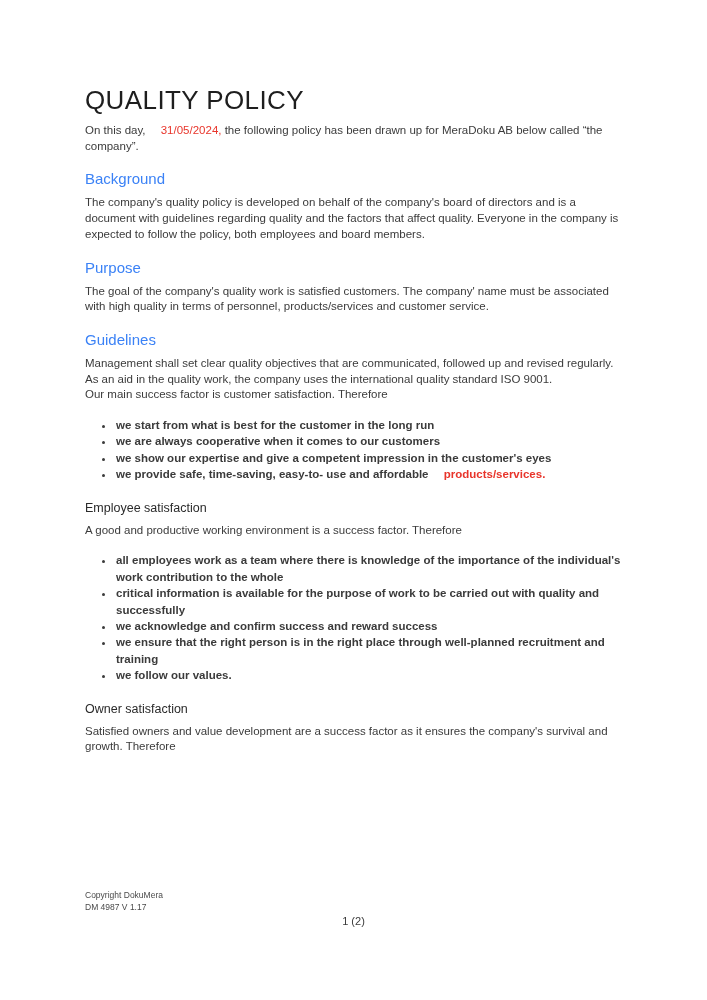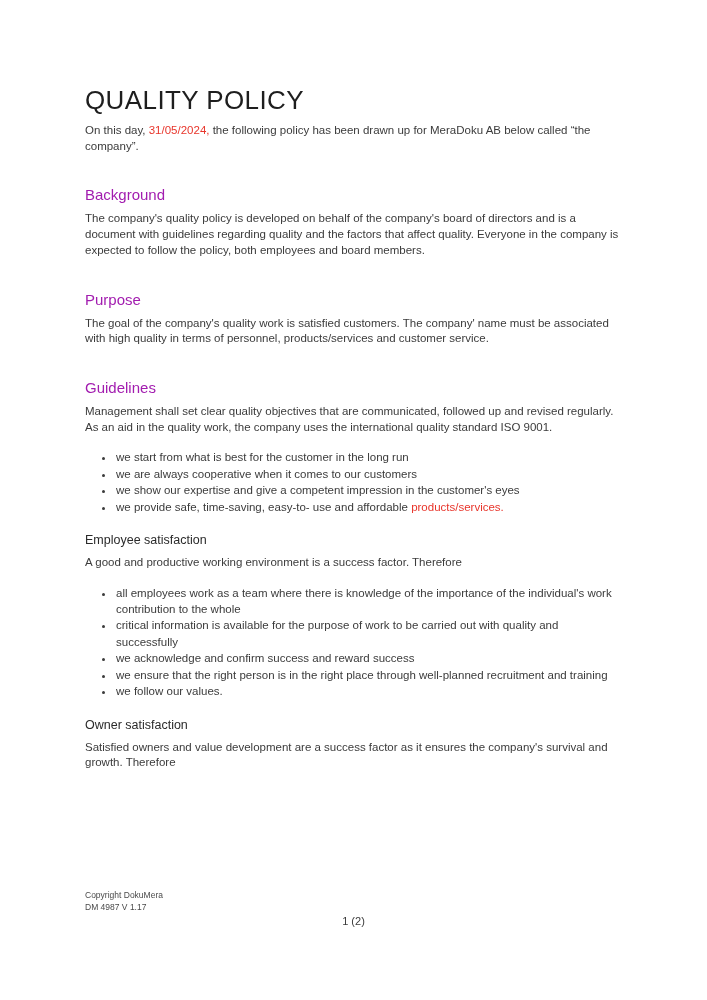--- a/index.html
+++ b/index.html
@@ -31,39 +31,41 @@
     color: #1e1e1e;
   }
   .para {
     margin: 0;
     font-size: 11.5px;
     line-height: 15.7px;
     color: #3b3b3b;
   }
   .red {
     color: #e8352b;
+    margin-left: 12px;
   }
   .h2 {
-    margin: 31px 0 7px 0;
+    margin: 15px 0 7px 0;
     font-size: 15px;
     line-height: 19px;
     font-weight: 400;
-    color: #a21caf;
+    color: #3b82f6;
   }
   .h3 {
     margin: 17px 0 7px 0;
     font-size: 12.5px;
     line-height: 16px;
     font-weight: 400;
     color: #2a2a2a;
   }
   ul.bullets {
     margin: 14px 0 0 0;
     padding: 0 0 0 30px;
     list-style: disc;
+    font-weight: bold;
   }
   ul.bullets li {
     font-size: 11.5px;
     line-height: 16.4px;
     color: #3b3b3b;
     padding-left: 1px;
   }
   .page-number {
     position: absolute;
     top: 915px;
@@ -93,20 +95,21 @@
 
   <h2 class="h2">Background</h2>
   <p class="para">The company's quality policy is developed on behalf of the company's board of directors and is a document with guidelines regarding quality and the factors that affect quality. Everyone in the company is expected to follow the policy, both employees and board members.</p>
 
   <h2 class="h2">Purpose</h2>
   <p class="para">The goal of the company's quality work is satisfied customers. The company' name must be associated with high quality in terms of personnel, products/services and customer service.</p>
 
   <h2 class="h2">Guidelines</h2>
   <p class="para">Management shall set clear quality objectives that are communicated, followed up and revised regularly. As an aid in the quality work, the company uses the international quality standard ISO 9001.</p>
 
+  <p class="para">Our main success factor is customer satisfaction. Therefore</p>
   <ul class="bullets">
     <li><span>we start from what is best for the customer in the long run</span></li>
     <li><span>we are always cooperative when it comes to our customers</span></li>
     <li><span>we show our expertise and give a competent impression in the customer's eyes</span></li>
     <li><span>we provide safe, time-saving, easy-to- use and affordable </span><span class="red">products/services.</span></li>
   </ul>
 
   <h3 class="h3">Employee satisfaction</h3>
   <p class="para">A good and productive working environment is a success factor. Therefore</p>
   <ul class="bullets">

